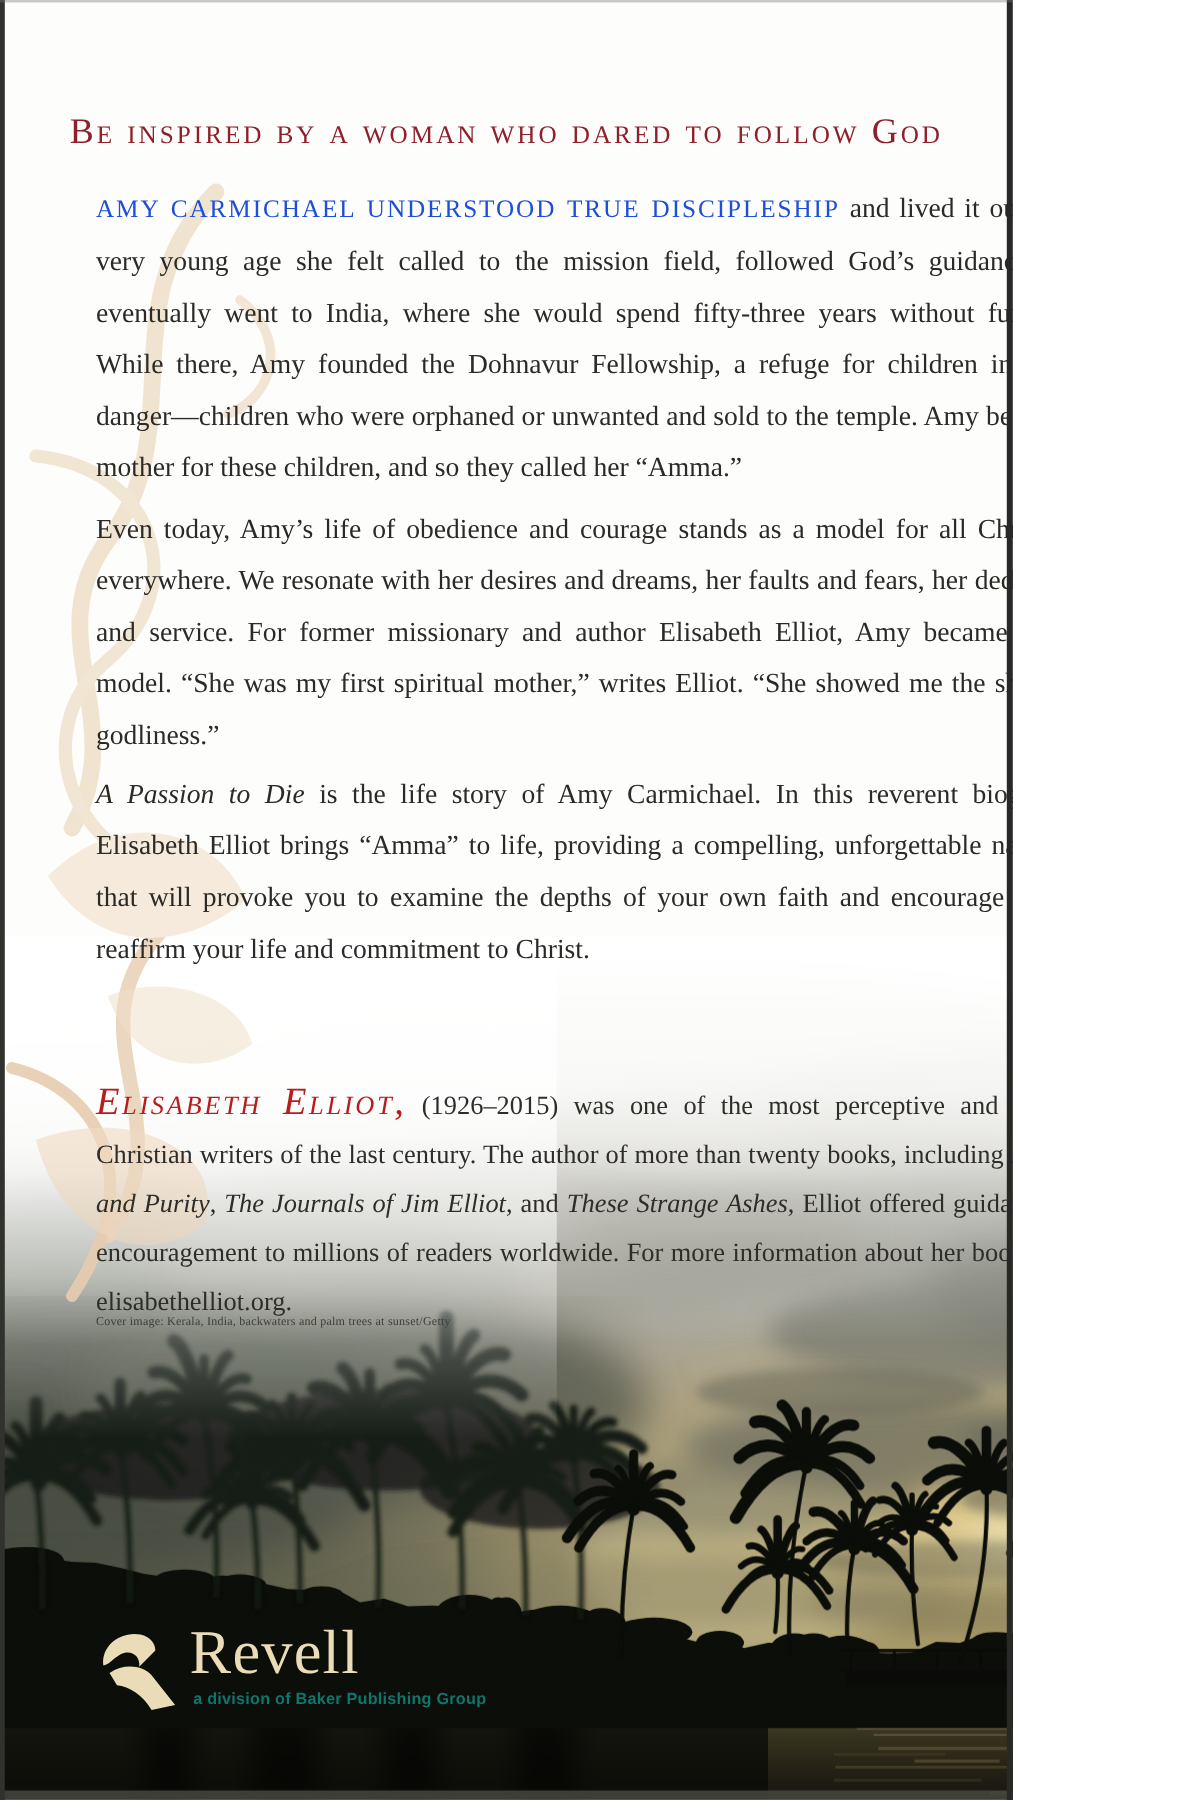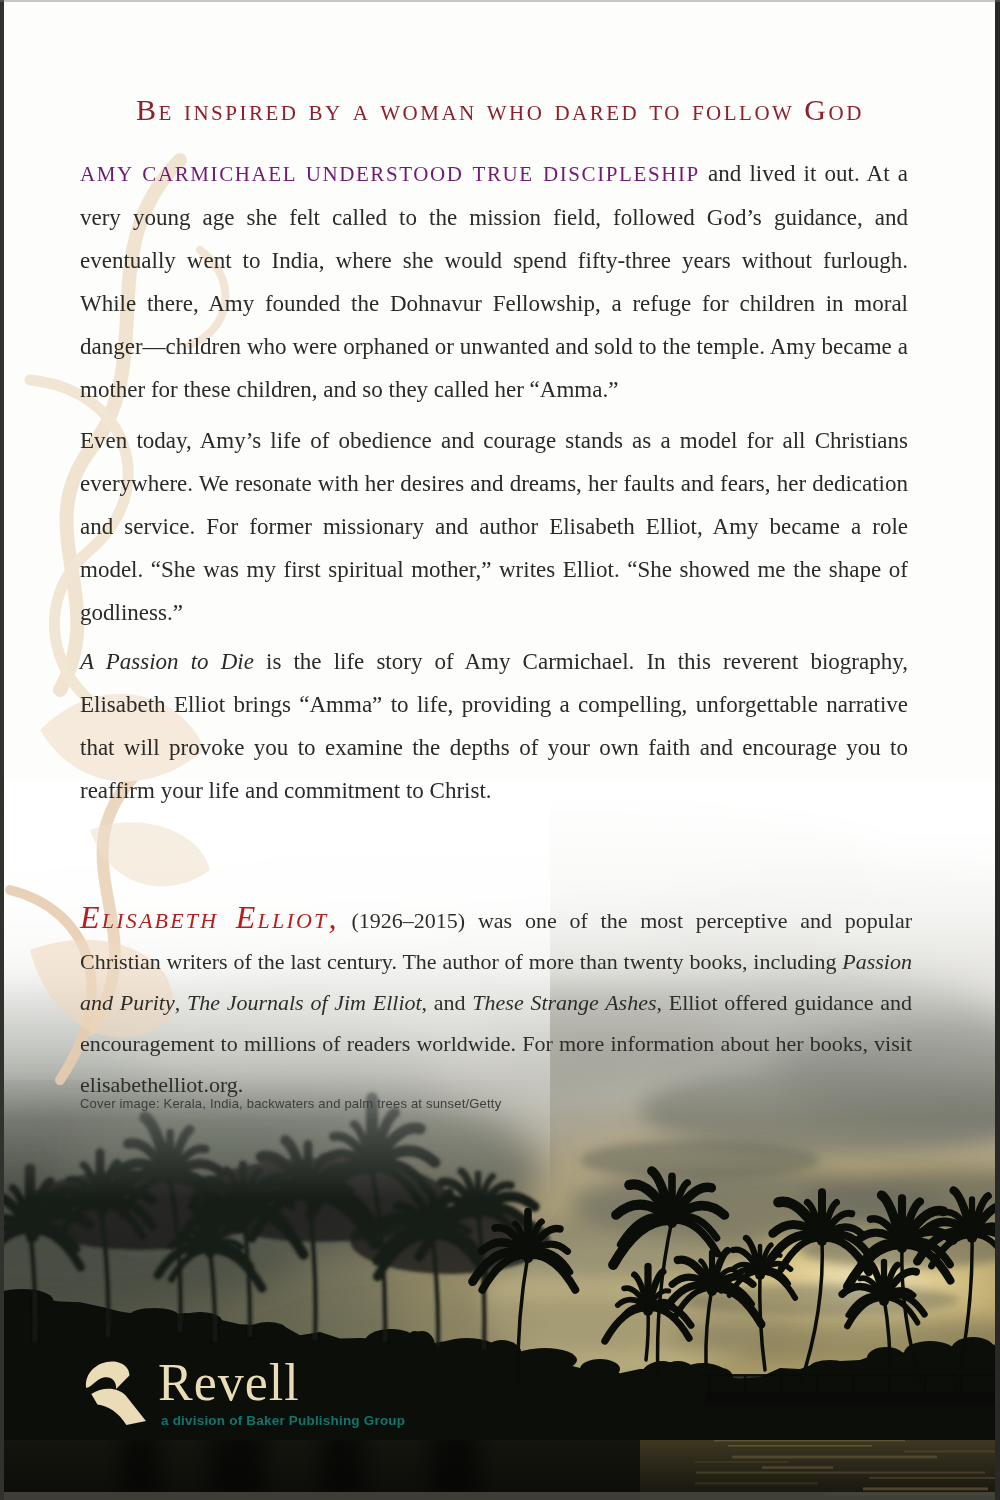--- a/index.html
+++ b/index.html
@@ -1,17 +1,17 @@
 <!DOCTYPE html>
 <html><head>
 <meta charset="utf-8">
 <style>
   html,body{margin:0;padding:0;background:#ffffff;}
   .page{
-    position:relative;width:1000px;height:1500px;overflow:hidden;
+    position:relative;width:844px;height:1500px;overflow:hidden;
     background:#fdfdfb;
     font-family:"Liberation Serif","DejaVu Serif",serif;
   }
   
   .edge-left{position:absolute;left:0;top:0;width:4px;height:100%;background:#31312e;z-index:9;}
   .edge-right{position:absolute;right:0;top:0;width:5px;height:100%;background:#282826;z-index:9;}
   .edge-top{position:absolute;left:0;top:0;width:100%;height:2px;background:#77777466;z-index:9;}
 
   
   .flourish{position:absolute;left:-30px;top:130px;width:360px;height:1020px;z-index:3;opacity:.9;pointer-events:none;}
@@ -31,35 +31,35 @@
     font-variant:small-caps;font-size:30px;line-height:40px;letter-spacing:2.5px;
     color:#8e1f2b;
   }
   .body-para{
     position:absolute;left:80px;width:828px;margin:0;
     font-size:23px;line-height:43px;color:#2b2a27;text-align:justify;
   }
   .p1{top:152px;}
   .p2{top:419px;}
   .p3{top:640px;}
-  .lead-caps{color:#701a75;font-size:21px;letter-spacing:1.6px;}
+  .lead-caps{color:#1d4ed8;font-size:21px;letter-spacing:1.6px;}
   .lead-italic{font-style:italic;}
   .bio{
     position:absolute;left:80px;top:897px;width:832px;margin:0;
     font-size:22px;line-height:41px;color:#2e2d2a;text-align:justify;
   }
   .bio-name{font-variant:small-caps;font-size:32px;letter-spacing:2.2px;color:#b91c1c;font-style:italic;}
   .book-title{font-style:italic;}
   .credit{
     position:absolute;left:80px;top:1096px;margin:0;
-    font-family:Liberation Sans, sans-serif;
-    font-size:13px;color:#3d3d3b;letter-spacing:.2px;
-  }
-
-  .logo{position:absolute;left:82px;top:1342px;z-index:6;display:flex;align-items:flex-end;}
+    font-family:Liberation Serif, serif;
+    font-size:10px;color:#3d3d3b;letter-spacing:.2px;
+  }
+
+  .logo{position:absolute;left:82px;top:1342px;z-index:6;display:flex;align-items:center;}
   .logo-mark{width:66px;height:72px;margin-top:14px;}
   .logo-textcol{margin-left:10px;}
   .logo-name{
     font-family:"Liberation Serif","DejaVu Serif",serif;
     font-size:52px;line-height:60px;color:#e9dcb6;letter-spacing:1px;
   }
   .logo-tagline{
     font-family:"Liberation Sans","DejaVu Sans",sans-serif;
     font-size:13.5px;font-weight:bold;color:#0f766e;margin-top:0px;margin-left:3px;letter-spacing:.2px;
   }

